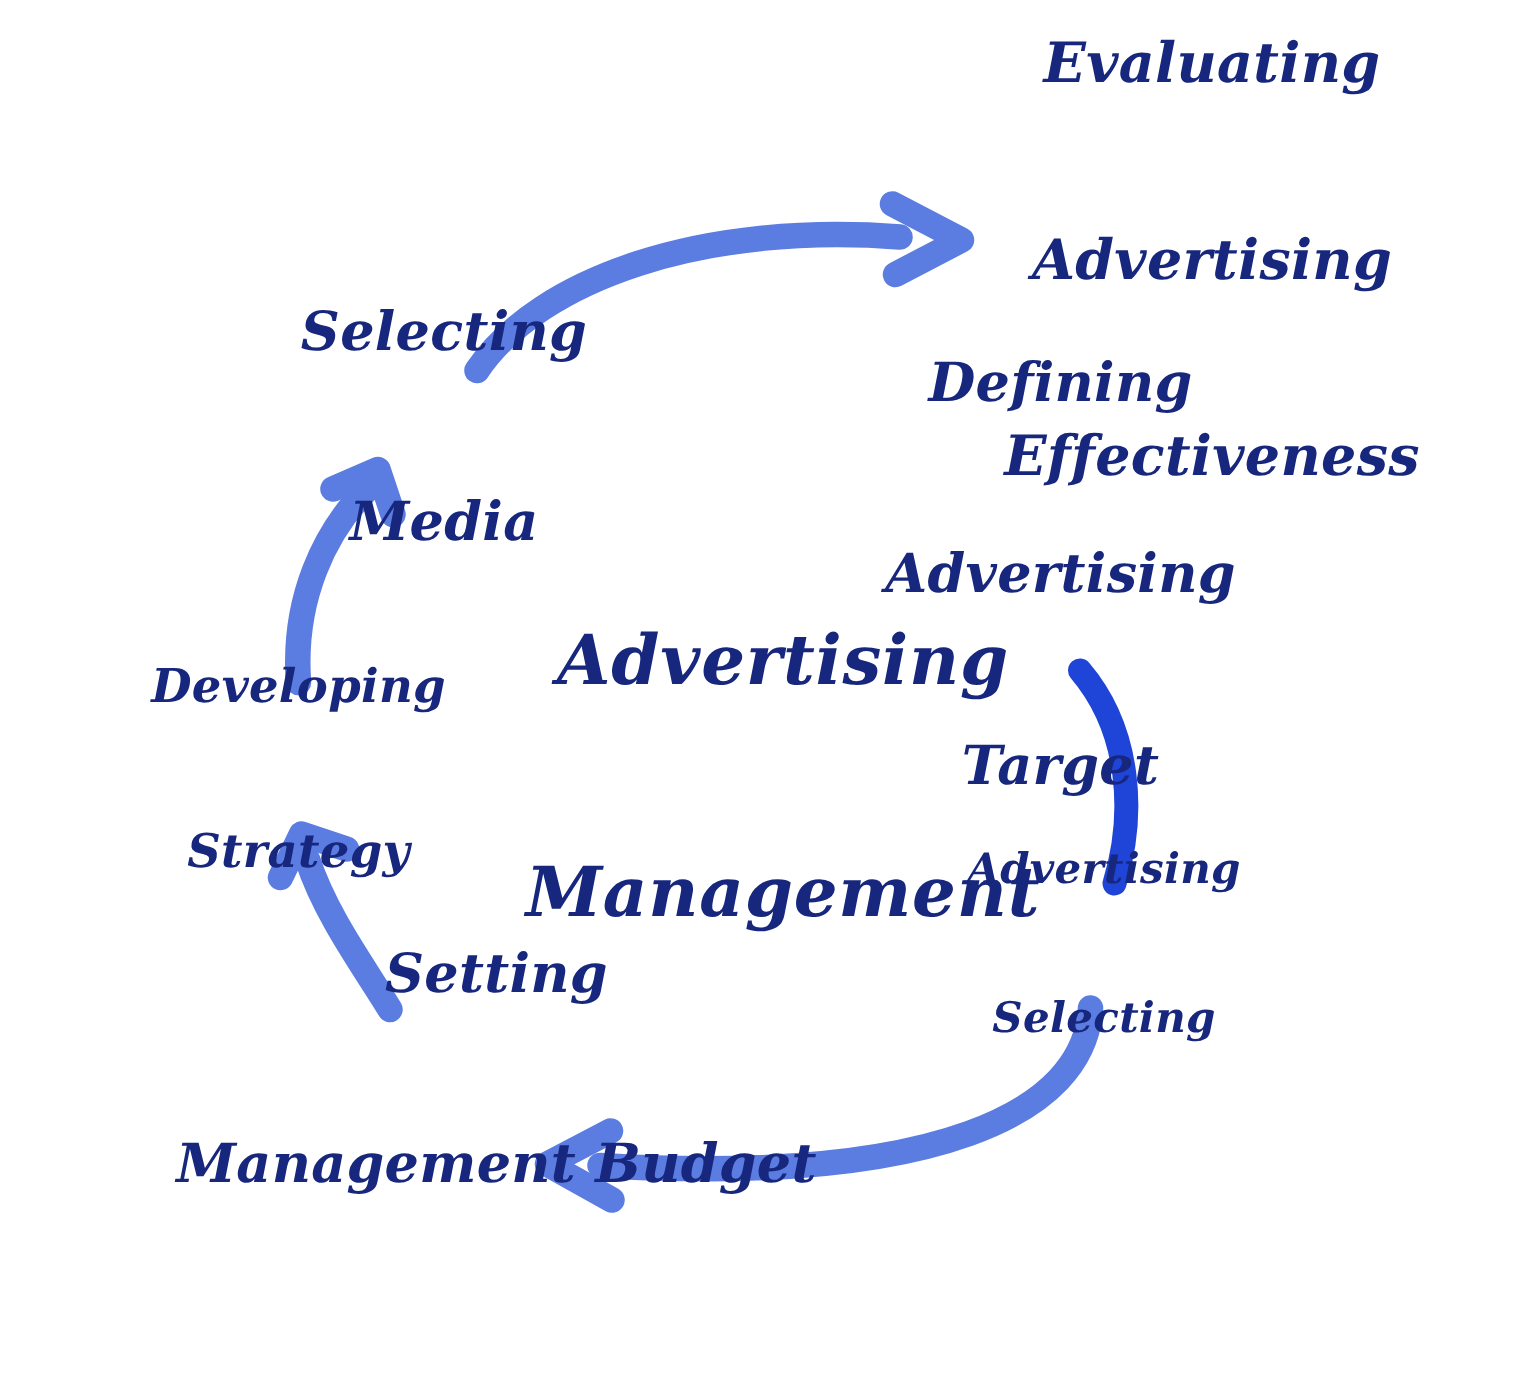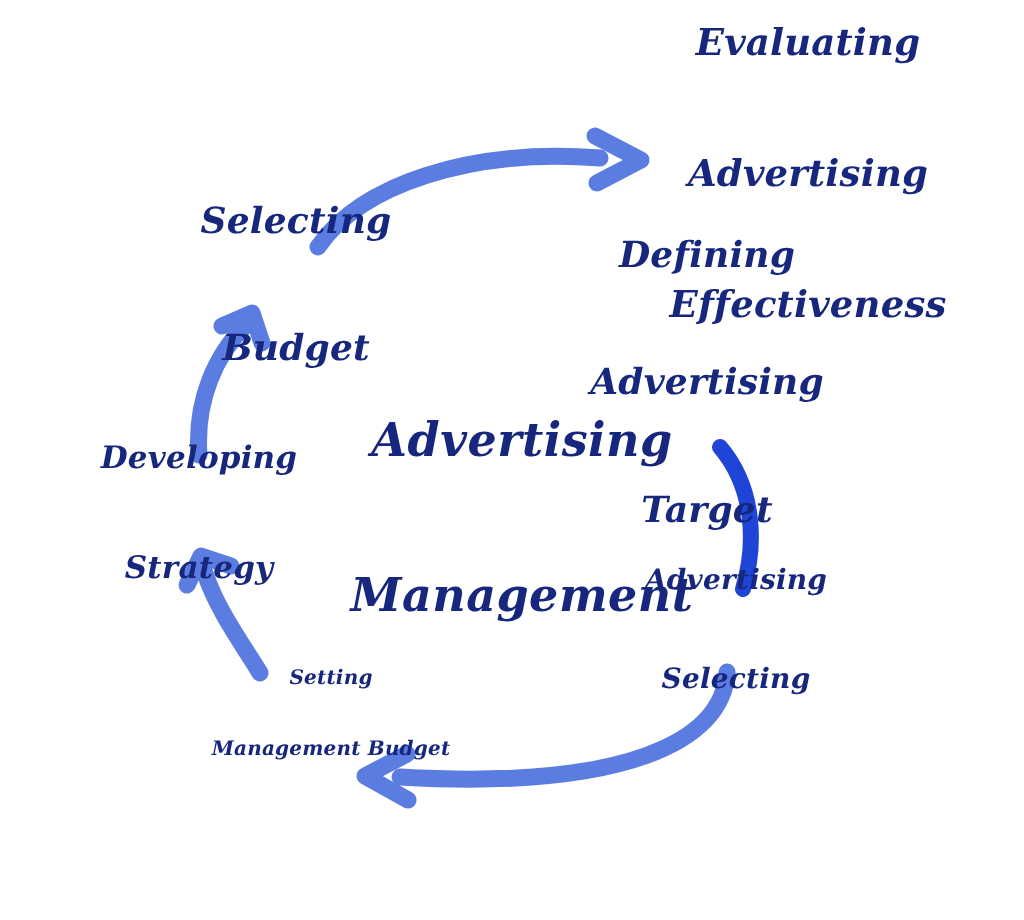--- a/index.html
+++ b/index.html
@@ -54,21 +54,21 @@
     letter-spacing: 0.5px;
     white-space: pre;
     transform: translate(-50%, -50%);
   }
   #center-title .ln { display: block; }
 
   
   #label-evaluating      { left: 808px; top: 174px; font-size: 37px; }
   #label-defining        { left: 707px; top: 383px; font-size: 36px; }
   #label-objectives      { left: 736px; top: 629px; font-size: 28px; }
-  #label-budget         { left: 331px; top: 713px; font-size: 20px; }
+  #label-budget         { left: 331px; top: 713px; font-size: 36px; }
   #label-developing      { left: 199px; top: 513px; font-size: 31px; }
   #label-selecting       { left: 296px; top: 285px; font-size: 36px; }
   #center-title          { left: 522px; top: 518px; font-size: 46px; }
 </style>
 </head>
 <body>
 
 <div id="diagram-root">
 
   <svg id="cycle-svg" viewBox="0 0 1024 920" aria-hidden="true">
@@ -121,21 +121,21 @@
     <span class="ln">Management Budget</span>
   </div>
 
   <div class="node-label" id="label-developing">
     <span class="ln">Developing</span>
     <span class="ln">Strategy</span>
   </div>
 
   <div class="node-label" id="label-selecting">
     <span class="ln">Selecting</span>
-    <span class="ln">Budget</span>
+    <span class="ln">Media</span>
   </div>
 
   <div id="center-title">
     <span class="ln">Advertising</span>
     <span class="ln">Management</span>
   </div>
 
 </div>
 
 </body></html>

